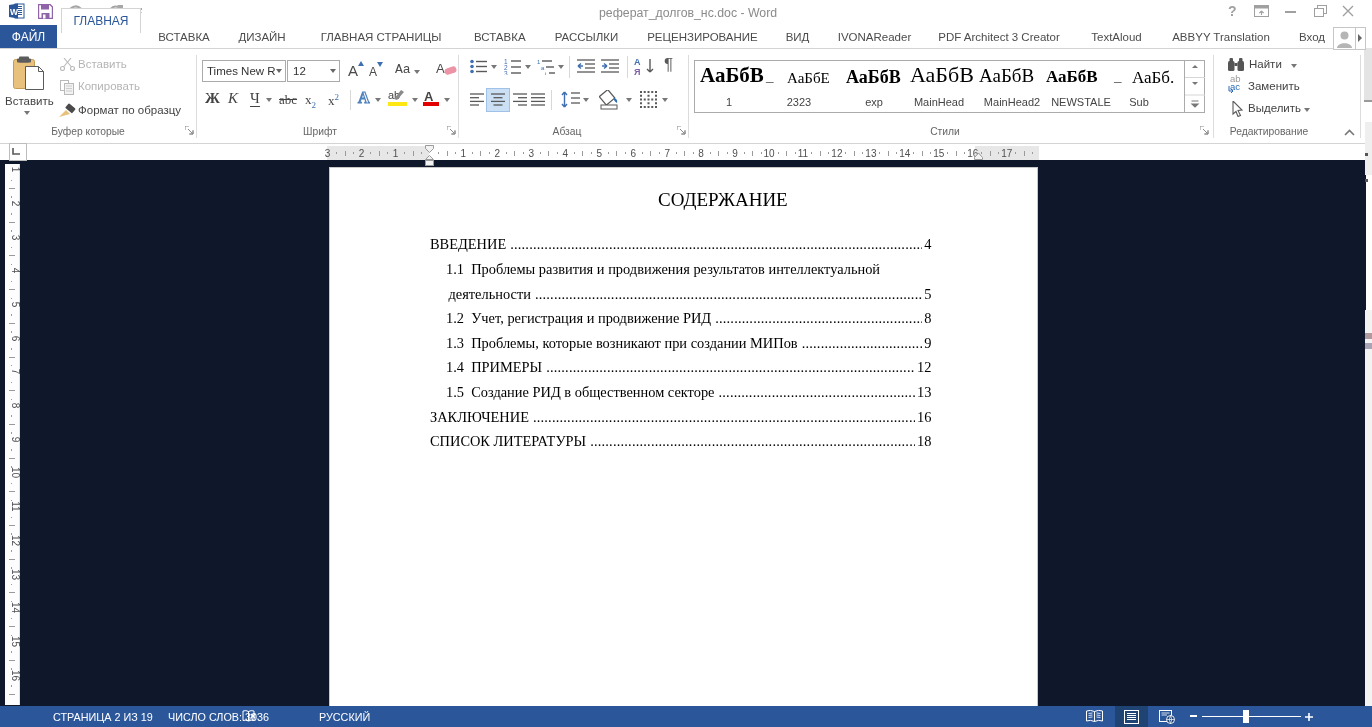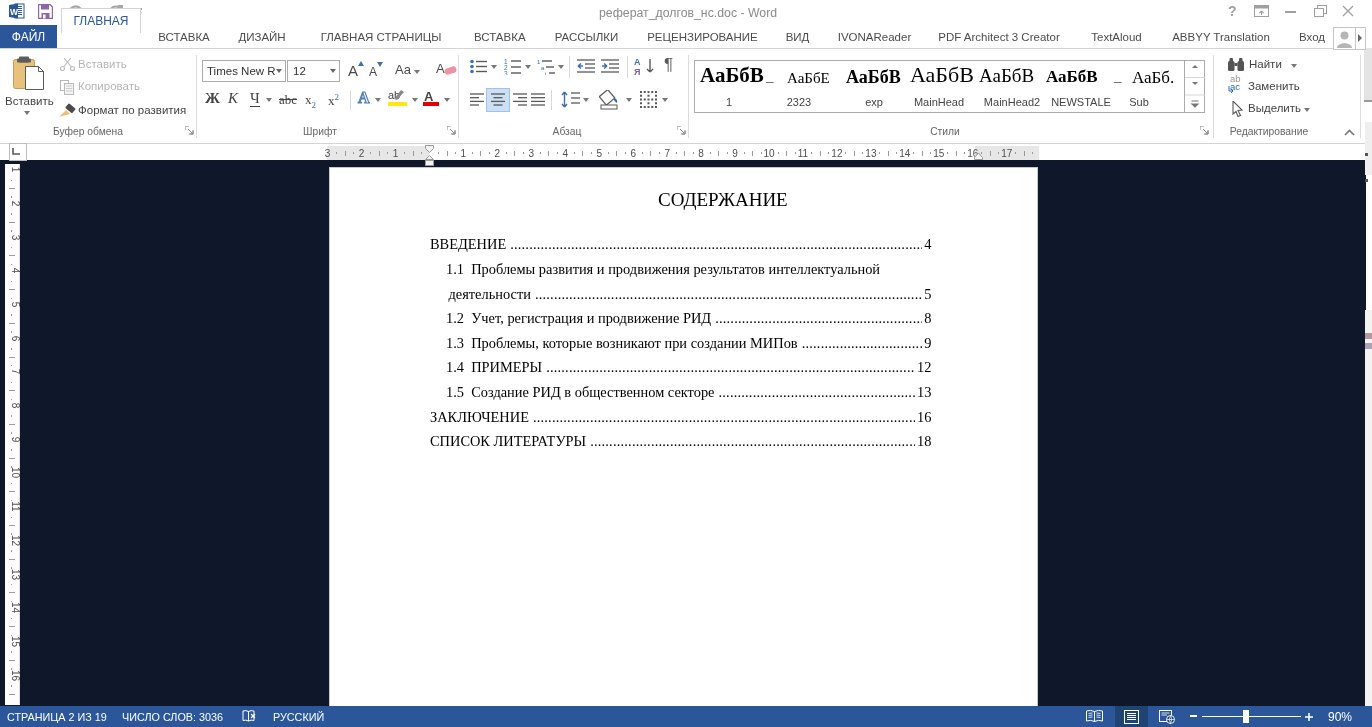--- a/index.html
+++ b/index.html
@@ -31,21 +31,21 @@
   .tick{position:absolute;background:#9a9a9a;}
   .vnum{position:absolute;left:2px;width:16px;text-align:center;font-size:10px;color:#4f4f4f;transform:rotate(90deg);}
   
   #canvas{left:0;top:160px;width:1366px;height:546px;background:#0f172a;}
   #page{position:absolute;left:329px;top:7px;width:709px;height:539px;background:#fff;border:1px solid #c9c9c9;border-bottom:none;box-sizing:border-box;}
   #doc{font-family:"Liberation Serif",serif;font-size:14.4px;color:#000;}
   .tocline{position:absolute;left:100px;width:501.5px;height:20px;display:flex;align-items:baseline;white-space:nowrap;line-height:1;box-sizing:border-box;}
   .lead{flex:1 1 auto;overflow:hidden;margin:0 2px 0 4px;letter-spacing:0.2px;}
   
   #statusbar{left:0;top:706px;width:1372px;height:21px;background:#2b579a;color:#fff;font-size:10.8px;}
-  #statusbar span{position:absolute;top:3px;}
+  #statusbar span{position:absolute;top:3px;margin-left:46px;}
 </style>
 </head>
 <body>
 <div class="abs" id="titlebar"></div>
 <div class="abs" id="titletext">реферат_долгов_нс.doc - Word</div>
 
 <svg class="abs" style="left:9px;top:3px;" width="16" height="16" viewBox="0 0 16 16">
   <rect x="6" y="1" width="9" height="14" fill="#fff" stroke="#2b579a"></rect>
   <g stroke="#2b579a">
       <line x1="8" y1="3.5" x2="13" y2="3.5"></line>
@@ -158,34 +158,34 @@
         <line x1="6" y1="6" x2="12" y2="6"></line>
         <line x1="6" y1="8.5" x2="12" y2="8.5"></line>
         <line x1="6" y1="11" x2="12" y2="11"></line>
       </g>
   </svg>
   <div class="rbtxt gray" style="left:78px;top:31px;">Копировать</div>
   <svg class="abs" style="left:58px;top:53px;" width="18" height="16" viewBox="0 0 18 16">
     <path d="M1 15 L8 8 L12 12 Z" fill="#e8c27d"></path>
     <rect x="8" y="3" width="9" height="6" rx="1" transform="rotate(40 12 6)" fill="#4a4a4a"></rect>
   </svg>
-  <div class="rbtxt" style="left:78px;top:55px;">Формат по развития</div>
-  <div class="glabel" style="left:23px;width:130px;">Буфер обмена</div>
+  <div class="rbtxt" style="left:78px;top:55px;">Формат по образцу</div>
+  <div class="glabel" style="left:23px;width:130px;">Буфер которые</div>
 
   <div class="abs" style="left:202px;top:11px;width:84px;height:22px;border:1px solid #ababab;box-sizing:border-box;font-size:11.5px;color:#333;line-height:20px;padding-left:4px;">Times New R</div>
   <div class="dd" style="left:276px;top:20px;border-top-color:#666;"></div>
   <div class="abs" style="left:287px;top:11px;width:53px;height:22px;border:1px solid #ababab;box-sizing:border-box;font-size:11.5px;color:#333;line-height:20px;padding-left:5px;">12</div>
   <div class="dd" style="left:330px;top:20px;border-top-color:#666;"></div>
   <div class="abs" style="left:348px;top:13px;font-size:15px;color:#4a4a4a;">А<svg width="6" height="5" style="position:absolute;left:10px;top:-1px;">
         <path d="M3 0 L6 5 L0 5 Z" fill="#3f6fb0"></path>
       </svg></div>
   <div class="abs" style="left:369px;top:16px;font-size:12px;color:#4a4a4a;">А<svg width="6" height="5" style="position:absolute;left:8px;top:-3px;">
         <path d="M3 5 L6 0 L0 0 Z" fill="#3f6fb0"></path>
       </svg></div>
-  <div class="abs" style="left:395px;top:13px;font-size:13px;color:#4a4a4a;">Aa</div>
+  <div class="abs" style="left:395px;top:13px;font-size:13px;color:#4a4a4a;font-family:Liberation Mono, monospace;">Aa</div>
   <div class="dd" style="left:414px;top:21px;"></div>
   <div class="abs" style="left:436px;top:12px;font-size:13px;color:#4a4a4a;">А</div>
   <svg class="abs" style="left:443px;top:16px;" width="14" height="11" viewBox="0 0 14 11">
       <rect x="1.5" y="2.5" width="12" height="6.5" rx="3" transform="rotate(-18 7 5.5)" fill="#ec93a5"></rect>
     </svg>
 
   <div class="abs" style="left:205px;top:41px;font-family:'Liberation Serif',serif;font-weight:bold;font-size:15px;color:#444;">Ж</div>
   <div class="abs" style="left:228px;top:41px;font-family:'Liberation Serif',serif;font-style:italic;font-size:15px;color:#444;">К</div>
   <div class="abs" style="left:250px;top:41px;font-family:'Liberation Serif',serif;font-size:15px;color:#444;border-bottom:1px solid #444;line-height:16px;">Ч</div>
   <div class="dd" style="left:266px;top:49px;"></div>

